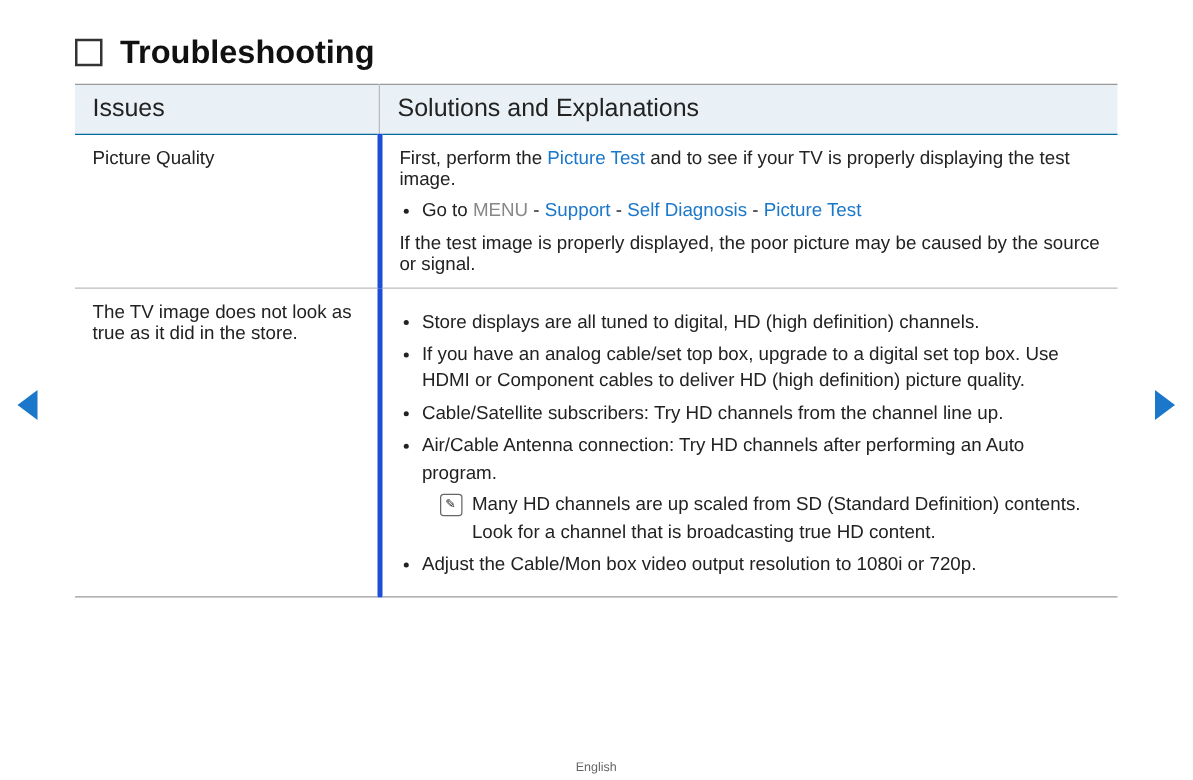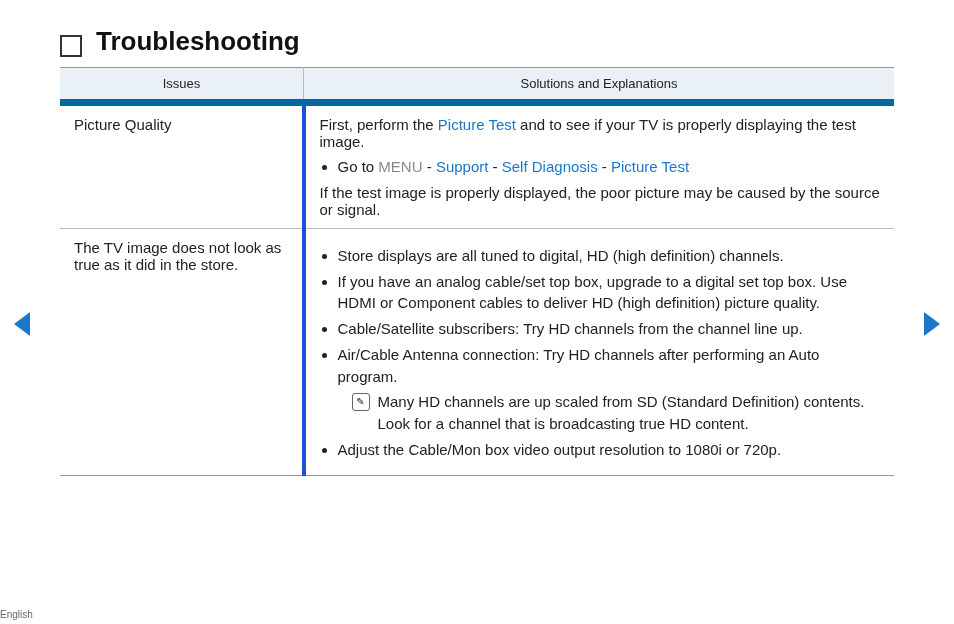--- a/index.html
+++ b/index.html
@@ -1,37 +1,37 @@
 <!DOCTYPE html>
 <html><head>
 <meta charset="utf-8">
 <style>
 html,body{margin:0;padding:0;font-family:"Helvetica Neue",Helvetica,Arial,sans-serif;font-weight:300;color:#222;background:#fff}
 .page{width:954px;height:624px;position:relative;box-sizing:border-box;padding:26px 60px 0 60px}
-.heading{display:flex;align-items:flex-end;gap:14px;font-size:26px;font-weight:600;margin:0 0 10px 0;color:#111}
+.heading{display:flex;align-items:center;gap:14px;font-size:26px;font-weight:600;margin:0 0 10px 0;color:#111}
 .heading-icon{width:22px;height:22px;border:2px solid #333;box-sizing:border-box}
 .intro{font-size:20px;line-height:1.55;font-weight:300;margin:0 0 22px 0}
 table.ts{width:100%;border-collapse:collapse;border-top:1px solid #999;border-bottom:1px solid #999}
-table.ts th{background:#eaf1f6;font-weight:400;font-size:13px;text-align:center;padding:8px 14px;border-bottom:7px solid #0369a1}
+table.ts th{background:#eaf1f6;font-weight:400;font-size:20px;text-align:left;padding:8px 14px;border-bottom:1px solid #0369a1}
 table.ts th:first-child{border-right:1px solid #bbb;width:215px}
 table.ts td{font-size:15px;vertical-align:top;padding:10px 14px 10px 14px;border-bottom:1px solid #bbb}
 table.ts tr:last-child td{border-bottom:none}
 table.ts td:first-child{border-right:4px solid #1d4ed8}
 table.ts ul{margin:6px 0 0 0;padding-left:18px}
 table.ts li{margin:4px 0;line-height:1.45}
 .link{color:#1a77c9;font-weight:500}
 .menu{color:#888;font-weight:400}
 .note{display:flex;gap:8px;margin:4px 0 4px 14px}
 .note-icon{border:1px solid #666;border-radius:3px;width:16px;height:16px;font-size:10px;display:flex;align-items:center;justify-content:center;flex:none;margin-top:2px}
 .nav-left,.nav-right{position:absolute;top:52%;transform:translateY(-50%)}
 .nav-left{left:14px}
 .nav-right{right:14px}
 .nav-left .tri{width:0;height:0;border-top:12px solid transparent;border-bottom:12px solid transparent;border-right:16px solid #1a77c9}
 .nav-right .tri{width:0;height:0;border-top:12px solid transparent;border-bottom:12px solid transparent;border-left:16px solid #1a77c9}
-.footer-lang{position:absolute;bottom:4px;left:0;right:0;text-align:left;font-size:10px;color:#666}
+.footer-lang{position:absolute;bottom:4px;left:0;right:0;text-align:center;font-size:10px;color:#666}
 </style>
 </head>
 <body>
 
 <div class="page">
 
   <div class="nav-left">
       <div class="tri"></div>
     </div>
   <div class="nav-right">

